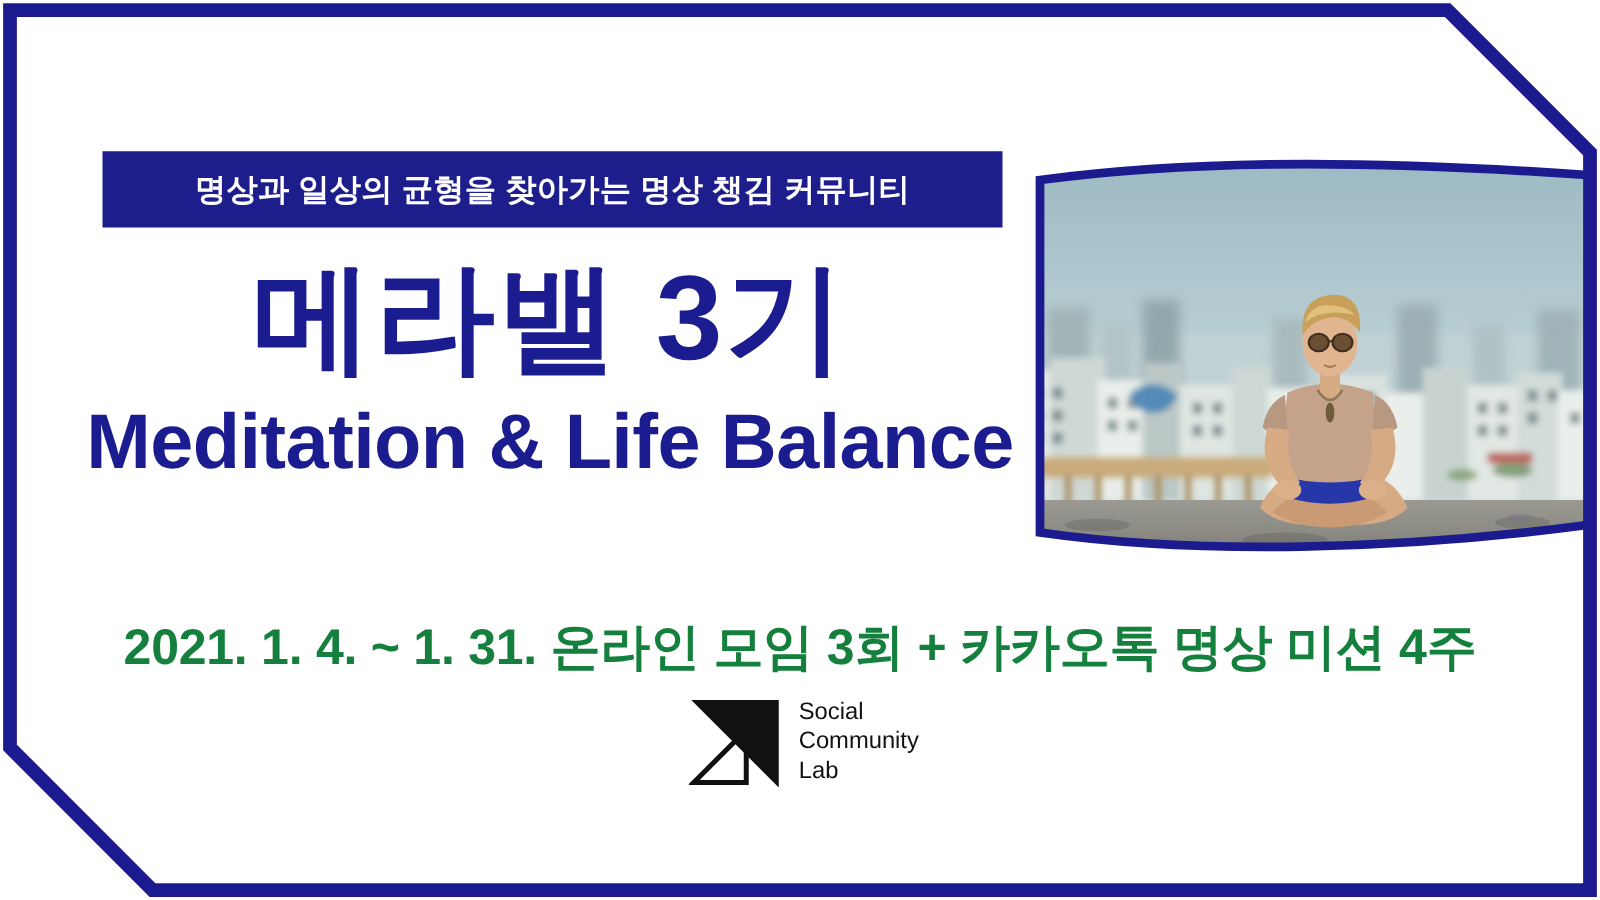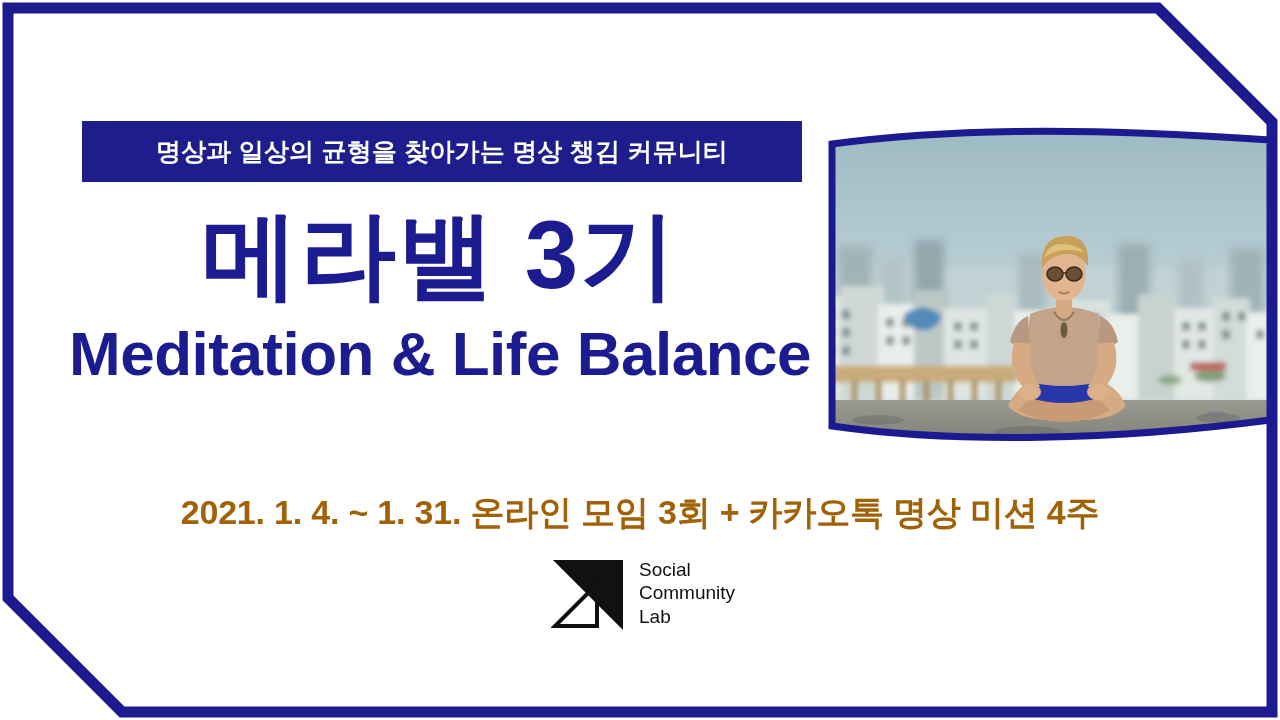--- a/index.html
+++ b/index.html
@@ -74,22 +74,22 @@
     margin: 14px 0 0 0;
   }
 
   
   .schedule-line {
     position: absolute;
     left: 0px;
     top: 490px;
     width: 1280px;
     text-align: center;
-    color: #a16207;
-    font-size: 34px;
+    color: #15803d;
+    font-size: 40px;
     font-weight: bold;
     letter-spacing: -0.2px;
   }
 
   
   .logo-lockup {
     position: absolute;
     left: 551px;
     top: 556px;
     display: flex;

